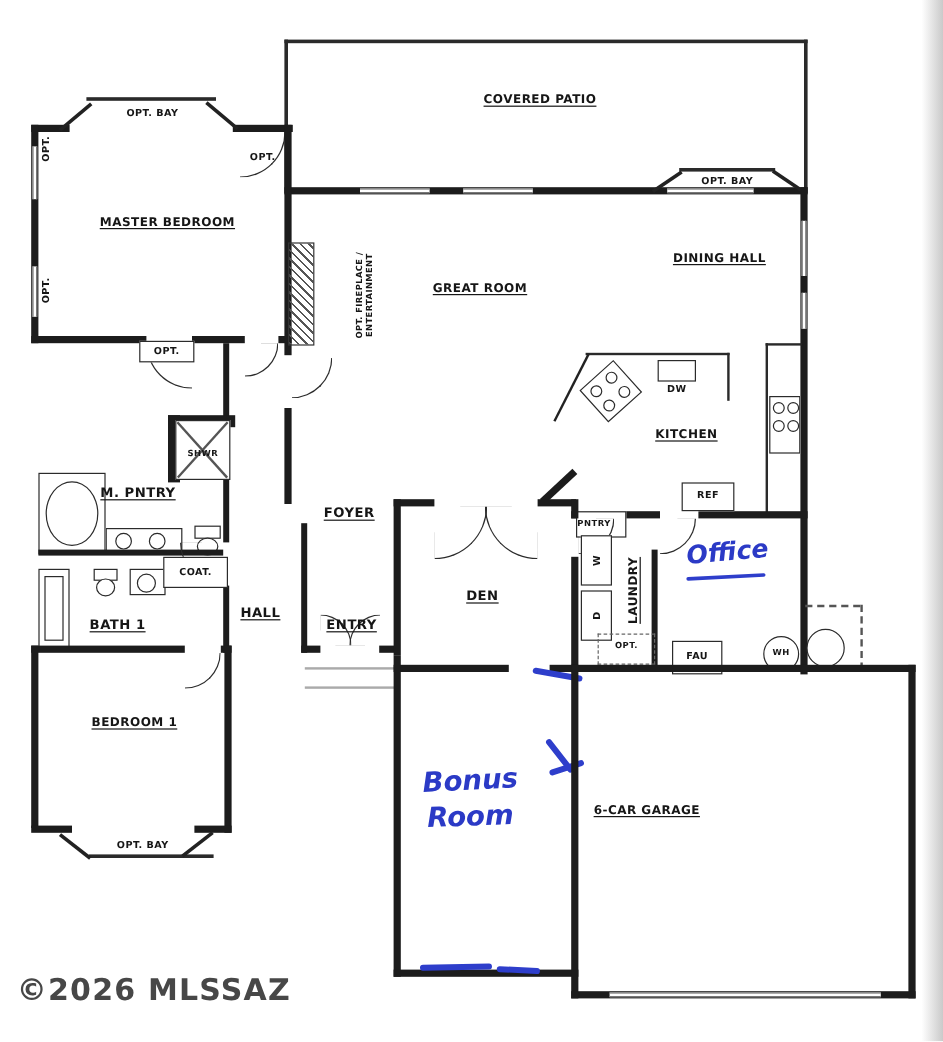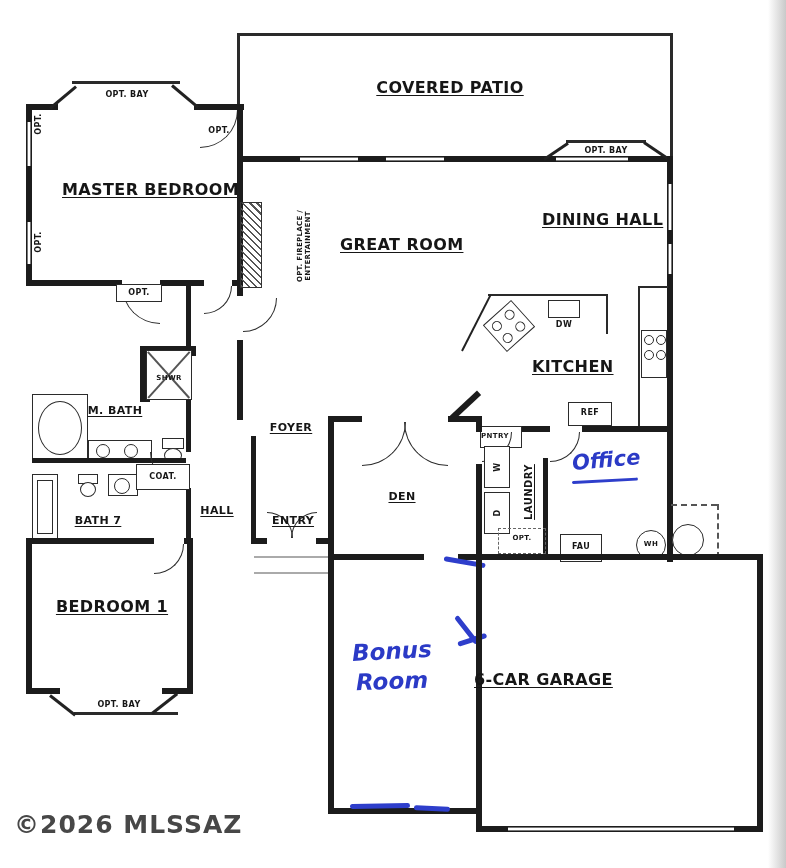--- a/index.html
+++ b/index.html
@@ -9,21 +9,21 @@
   
   .w  { position:absolute; background:#1c1c1c; }
   .tw { position:absolute; background:#2a2a2a; }
   .dg { position:absolute; background:#222; transform-origin:left center; }
   .dg6 { height:6px; background:#1c1c1c; }
   
   .win  { position:absolute; background:#fff; border-top:1px solid #777; border-bottom:1px solid #777; }
   .winv { position:absolute; background:#fff; border-left:1px solid #777; border-right:1px solid #777; }
   
   .lbl { position:absolute; color:#161616; font-weight:bold; text-align:center;
-         letter-spacing:.4px; white-space:nowrap; font-size:16px; }
+         letter-spacing:.4px; white-space:nowrap; font-size:10px; }
   .u { text-decoration:underline; text-underline-offset:2px; }
   .small { font-size:8px; }
   .tiny  { font-size:7px; }
   .vert  { transform:rotate(-90deg); display:flex; align-items:center; justify-content:center; }
   
   .arc { position:absolute; }
   .a-br{ border-bottom:1.6px solid #2b2b2b; border-right:1.6px solid #2b2b2b; border-bottom-right-radius:100% 100%; }
   .a-bl{ border-bottom:1.6px solid #2b2b2b; border-left:1.6px solid #2b2b2b; border-bottom-left-radius:100% 100%; }
   .a-tr{ border-top:1.6px solid #2b2b2b; border-right:1.6px solid #2b2b2b; border-top-right-radius:100% 100%; }
   .a-tl{ border-top:1.6px solid #2b2b2b; border-left:1.6px solid #2b2b2b; border-top-left-radius:100% 100%; }
@@ -156,31 +156,31 @@
   <div class="lbl tiny" style="left:148px;top:374px;width:42px"><span>SHWR</span></div>
 
   <div class="box" style="left:32px;top:394px;width:56px;height:68px"></div>
   <div class="oval" style="left:38px;top:401px;width:44px;height:54px"></div>
 
   <div class="box" style="left:88px;top:440px;width:64px;height:22px"></div>
   <div class="circ" style="left:96px;top:444px;width:14px;height:14px"></div>
   <div class="circ" style="left:124px;top:444px;width:14px;height:14px"></div>
   <div class="box" style="left:162px;top:438px;width:22px;height:11px"></div>
   <div class="oval" style="left:164px;top:448px;width:18px;height:15px"></div>
-  <div class="lbl" style="left:80px;top:404px;width:70px;font-size:11px"><span class="u">M. BATH</span></div>
+  <div class="lbl" style="left:80px;top:404px;width:70px;font-size:11px"><span class="u">M. PNTRY</span></div>
 
   <div class="w" style="left:32px;top:458px;width:154px;height:5px"></div>
   <div class="arc a-bl" style="left:150px;top:452px;width:36px;height:36px"></div>
   <div class="box" style="left:32px;top:474px;width:26px;height:66px"></div>
   <div class="box" style="left:37px;top:480px;width:16px;height:54px"></div>
   <div class="box" style="left:78px;top:474px;width:20px;height:10px"></div>
   <div class="oval" style="left:80px;top:482px;width:16px;height:15px"></div>
   <div class="box" style="left:108px;top:474px;width:30px;height:22px"></div>
   <div class="circ" style="left:114px;top:478px;width:16px;height:16px"></div>
-  <div class="lbl" style="left:62px;top:514px;width:72px;font-size:11px"><span class="u">BATH 7</span></div>
+  <div class="lbl" style="left:62px;top:514px;width:72px;font-size:11px"><span class="u">BATH 1</span></div>
 
   <div class="box" style="left:136px;top:464px;width:54px;height:26px"></div>
   <div class="lbl small" style="left:136px;top:472px;width:54px"><span>COAT.</span></div>
   <div class="lbl" style="left:188px;top:504px;width:58px;font-size:11px"><span class="u">HALL</span></div>
 
   <div class="w" style="left:26px;top:538px;width:128px;height:6px"></div>
   <div class="w" style="left:184px;top:538px;width:9px;height:6px"></div>
   <div class="arc a-br" style="left:154px;top:544px;width:30px;height:30px"></div>
   <div class="w" style="left:26px;top:538px;width:6px;height:152px"></div>
   <div class="w" style="left:187px;top:538px;width:6px;height:156px"></div>

